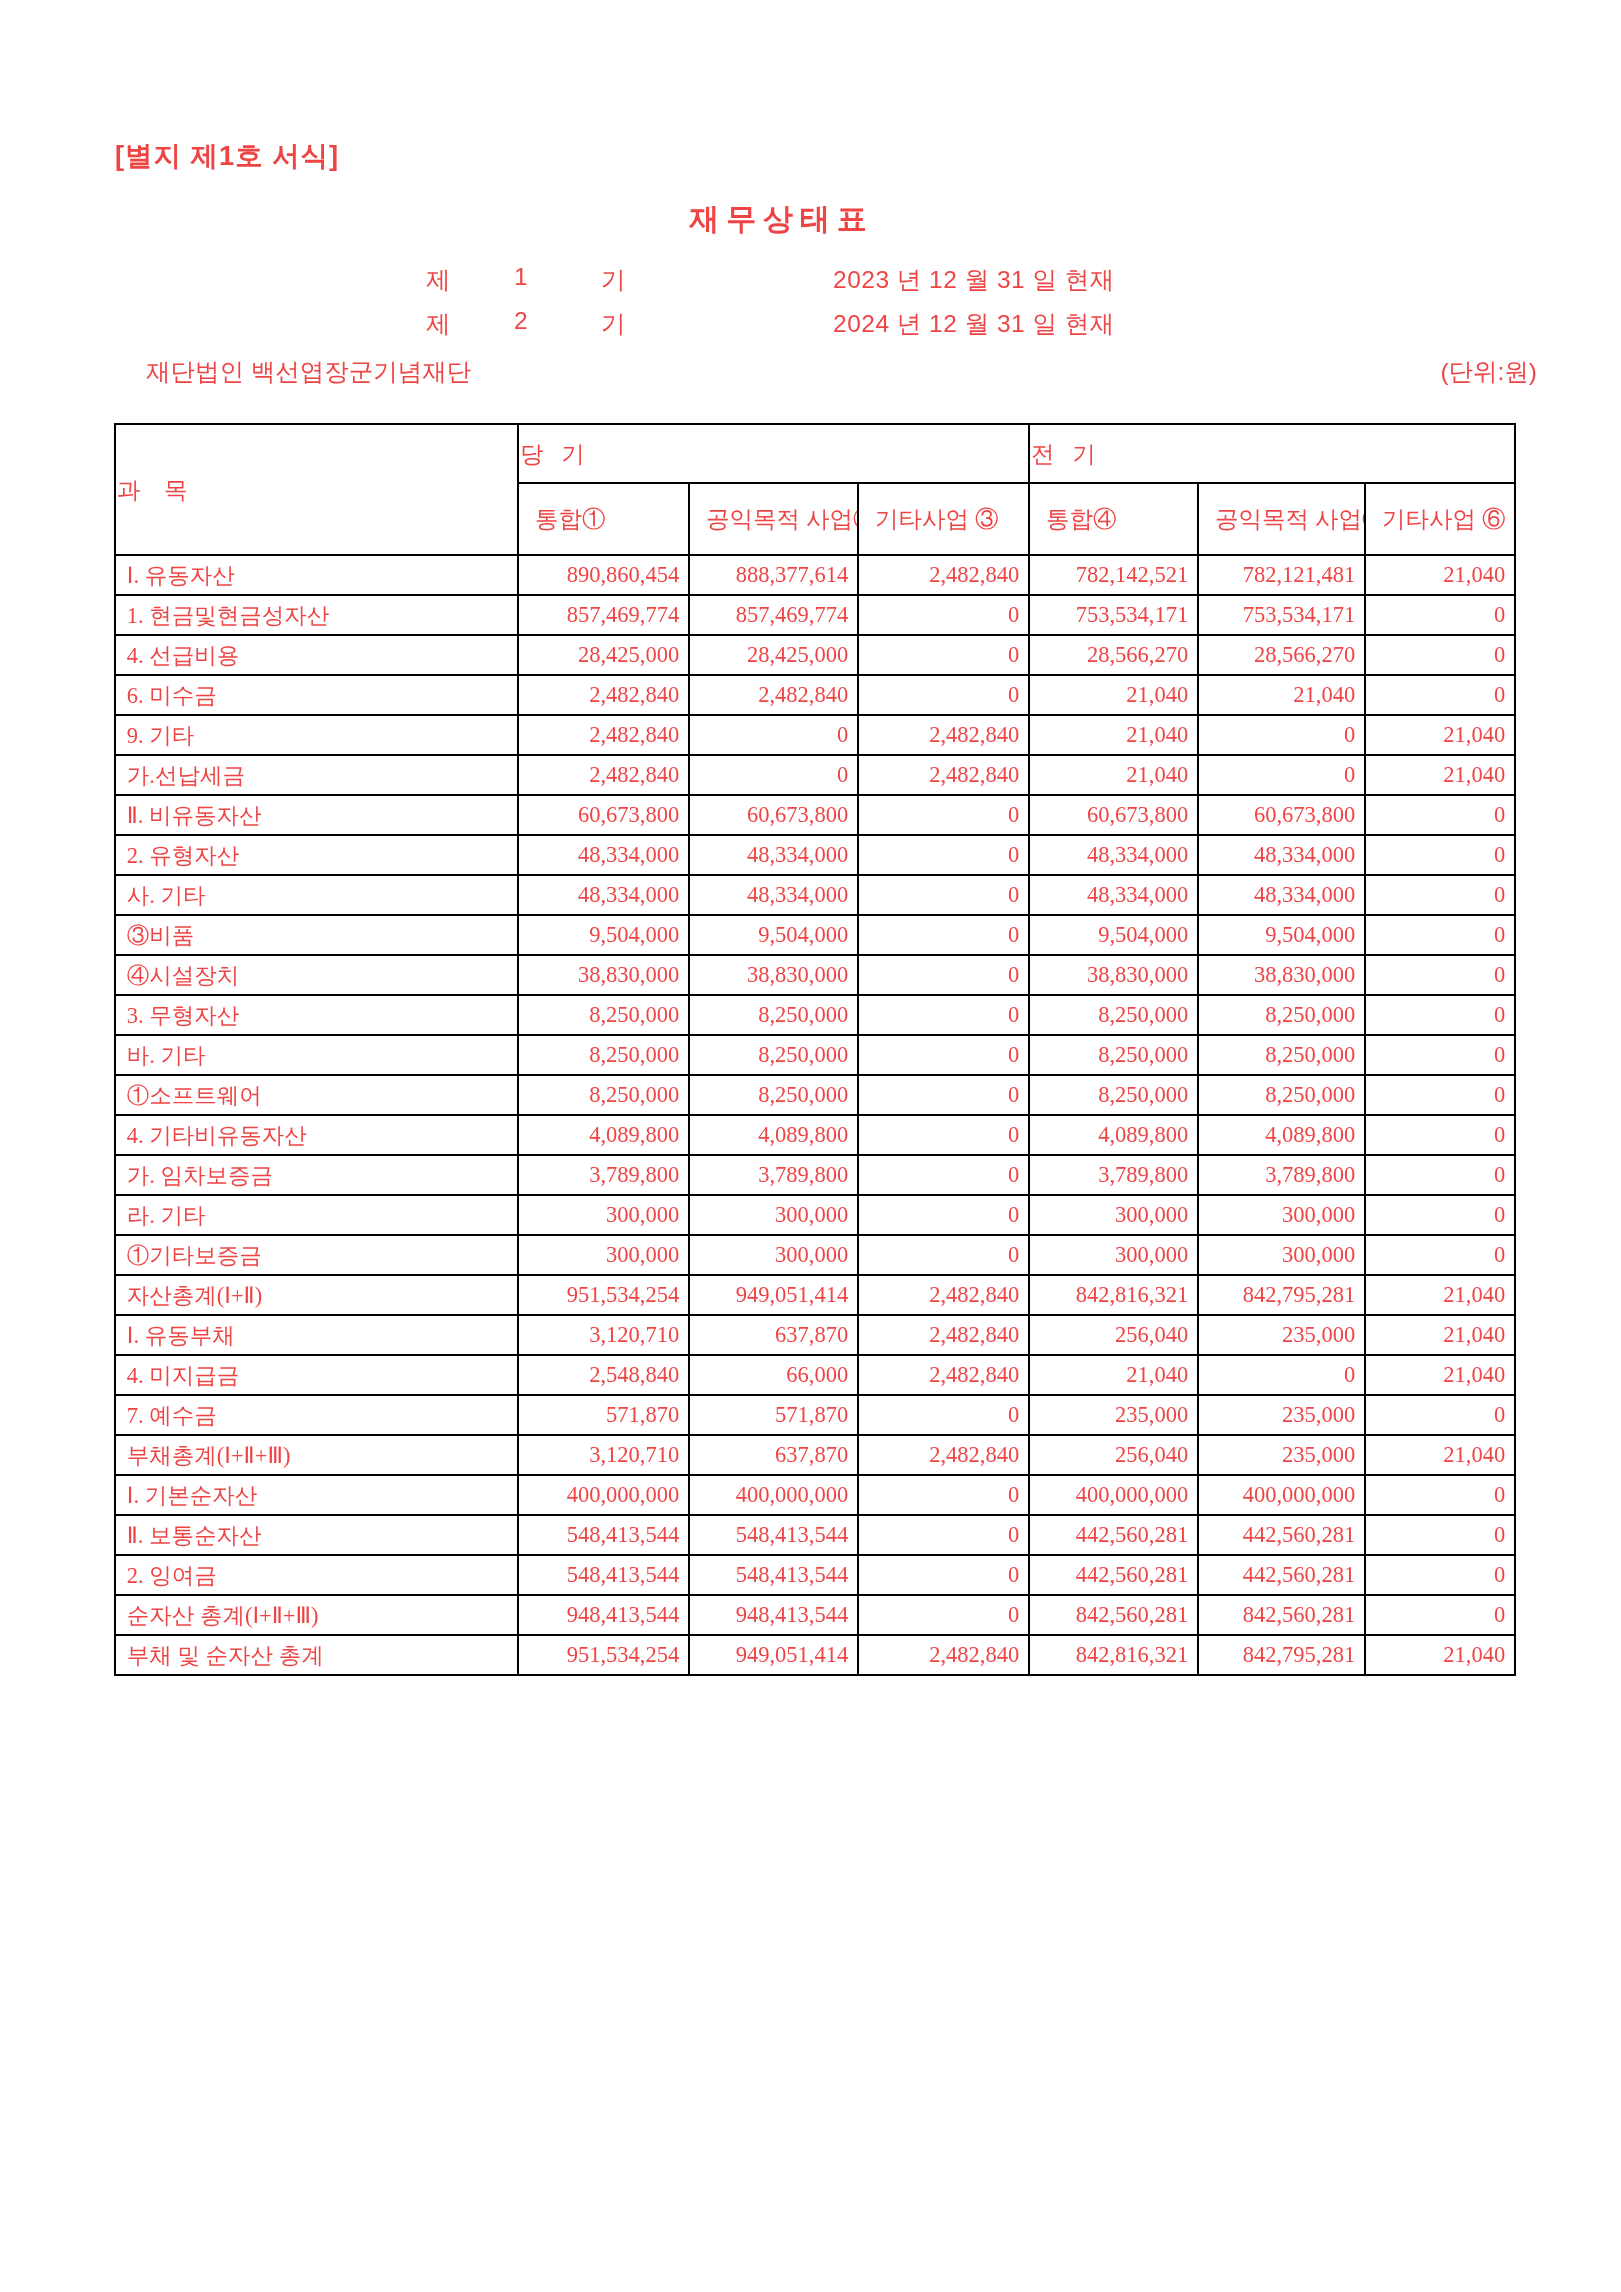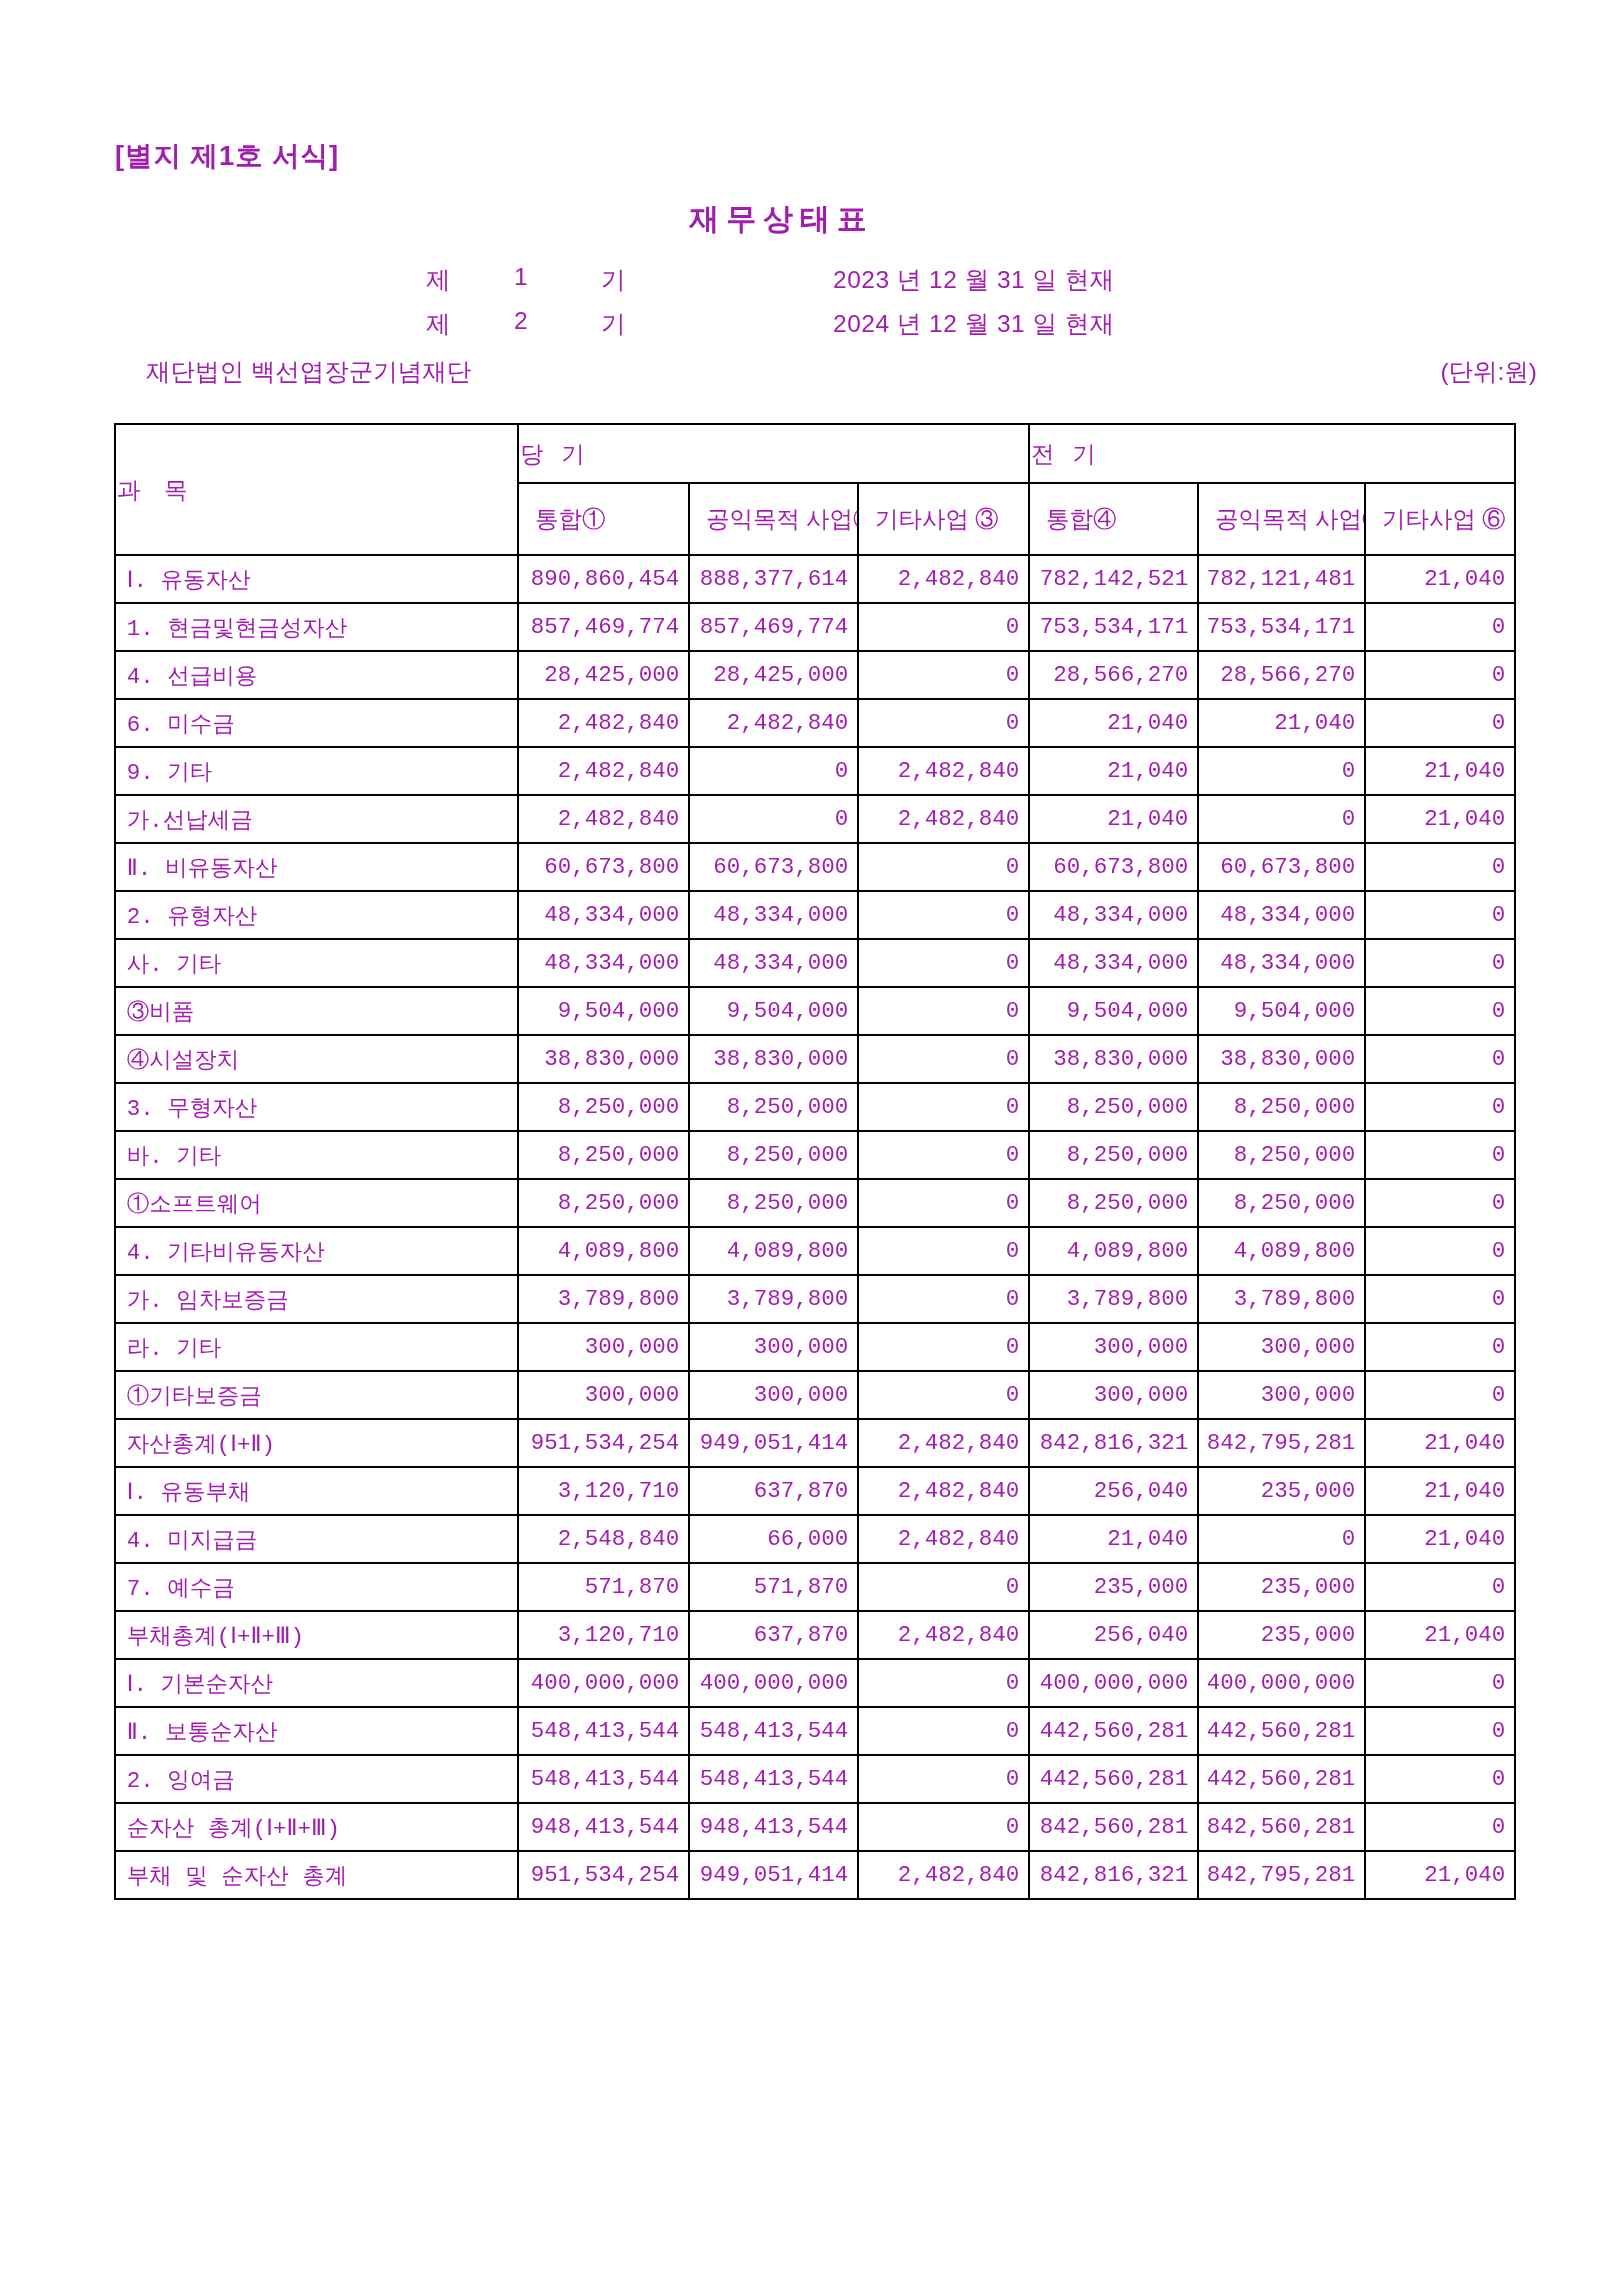--- a/index.html
+++ b/index.html
@@ -1,20 +1,20 @@
 <!DOCTYPE html>
 <html><head>
 <meta charset="utf-8">
 <style>
   html,body{margin:0;padding:0;background:#e8e8e8;}
   .page{
     position:relative;
     width:1621px;height:2293px;
     background:#ffffff;
-    color:#a21caf;
+    color:#ef4444;
     font-family:"Liberation Sans",sans-serif;
     overflow:hidden;
   }
   .form-label{
     position:absolute;left:115px;top:138px;
     font-size:27.4px;font-weight:bold;letter-spacing:1px;
   }
   .doc-title{
     position:absolute;left:8px;top:199px;width:1547px;
     text-align:center;
@@ -43,21 +43,21 @@
   table.fin{border:2.9px solid #000;}
   td.hdr{
     text-align:left;vertical-align:middle;
     font-size:23.5px;
   }
   td.hdr-acct{letter-spacing:8.8px;}
   td.hdr-group{letter-spacing:5.9px;}
   td.hdr-sub{white-space:pre-line;line-height:1.2;padding-left:16px;}
   tr.h1{height:59px;}
   tr.h2{height:72px;}
-  tr.datarow{height:48px;font-family:Liberation Mono, monospace;}
+  tr.datarow{height:40px;}
   td.acct{text-align:left;padding-left:10.8px;vertical-align:middle;}
   td.val{text-align:right;padding-right:8.8px;vertical-align:middle;}
 </style>
 </head>
 <body>
 
 <div class="page">
 
   <div class="form-label">[별지 제1호 서식]</div>
 

